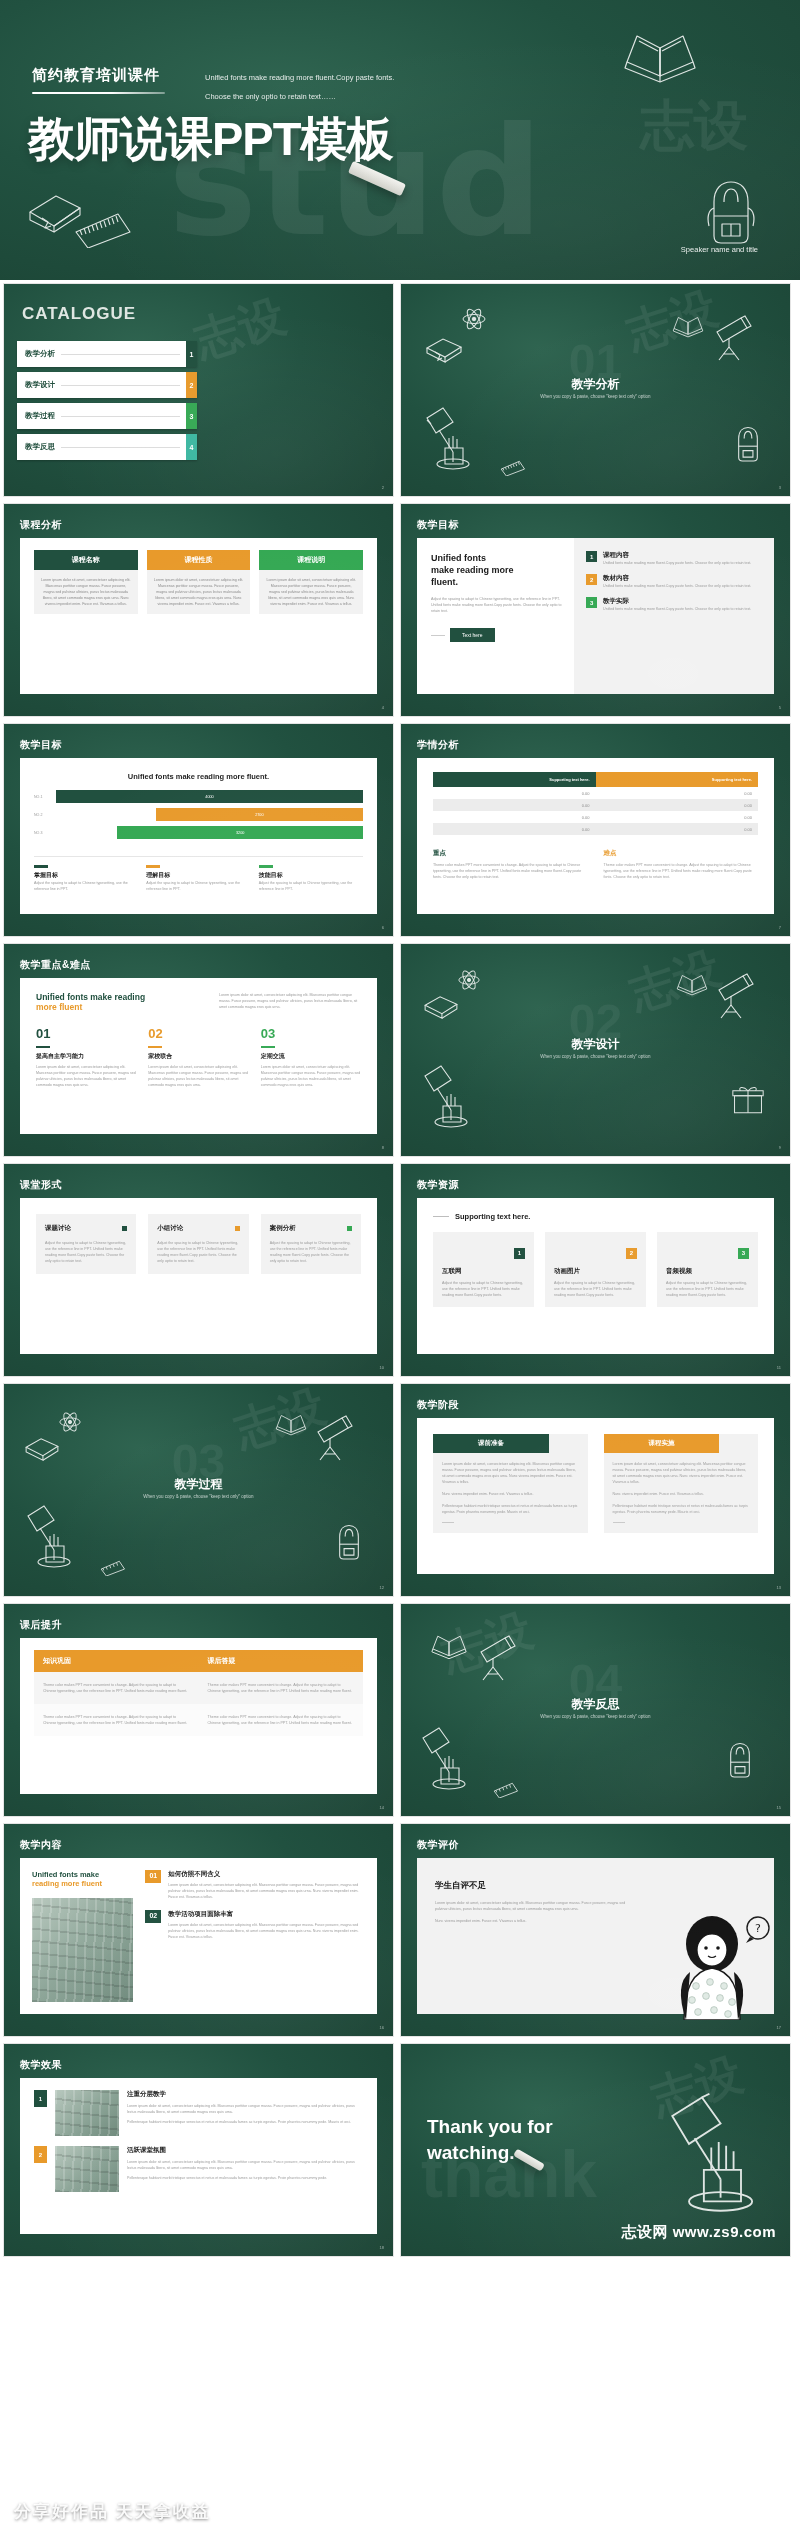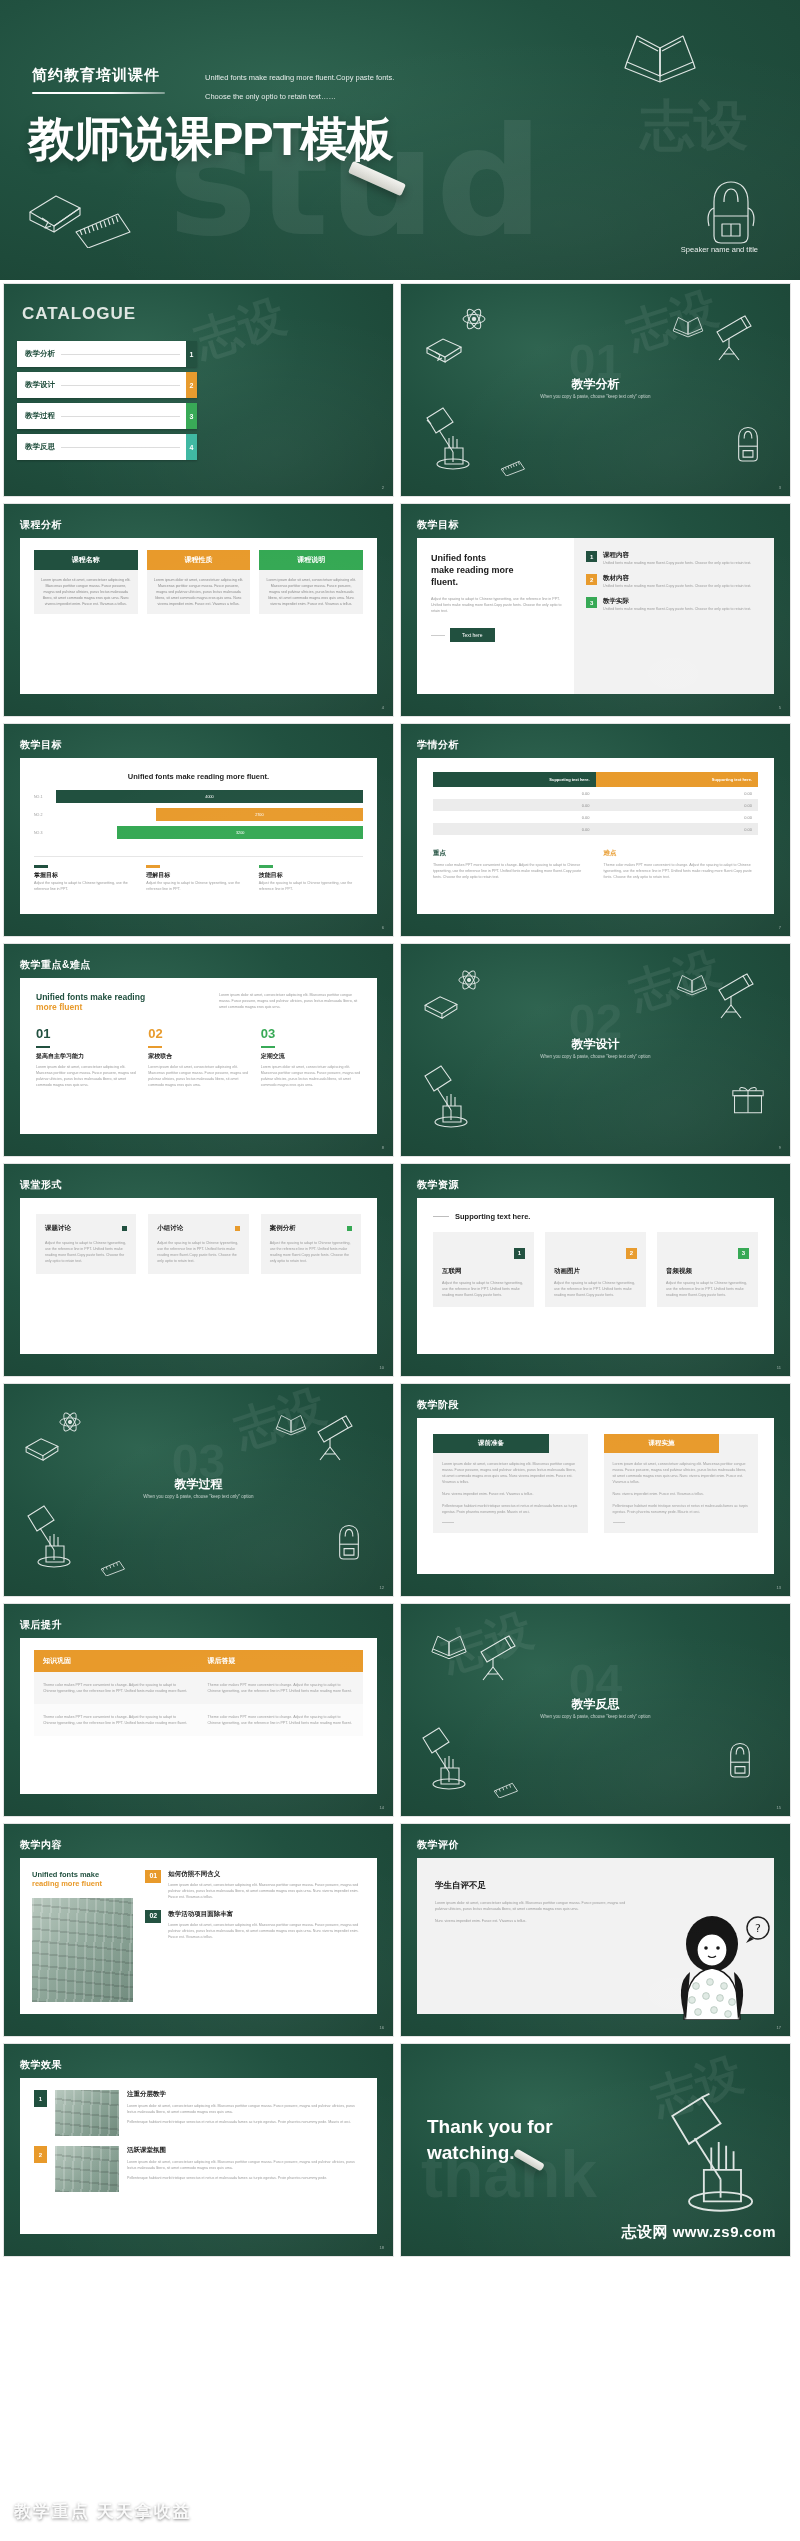--- a/index.html
+++ b/index.html
@@ -855,14 +855,14 @@
             <path d="M34 48 L34 58"></path>
             <path d="M25 43 L25 60 L45 60 L45 43 Z"></path>
             <path d="M29 43 L29 31 M33 43 L33 28 M37 43 L37 30 M41 43 L41 33"></path>
           </svg>
         <div class="site">志设网 www.zs9.com</div>
       </div>
     </div>
 
   </div>
 
-  <div class="footer-wm">教学重点 天天拿收益</div>
+  <div class="footer-wm">分享好作品 天天拿收益</div>
 </div>
 
 </body></html>

